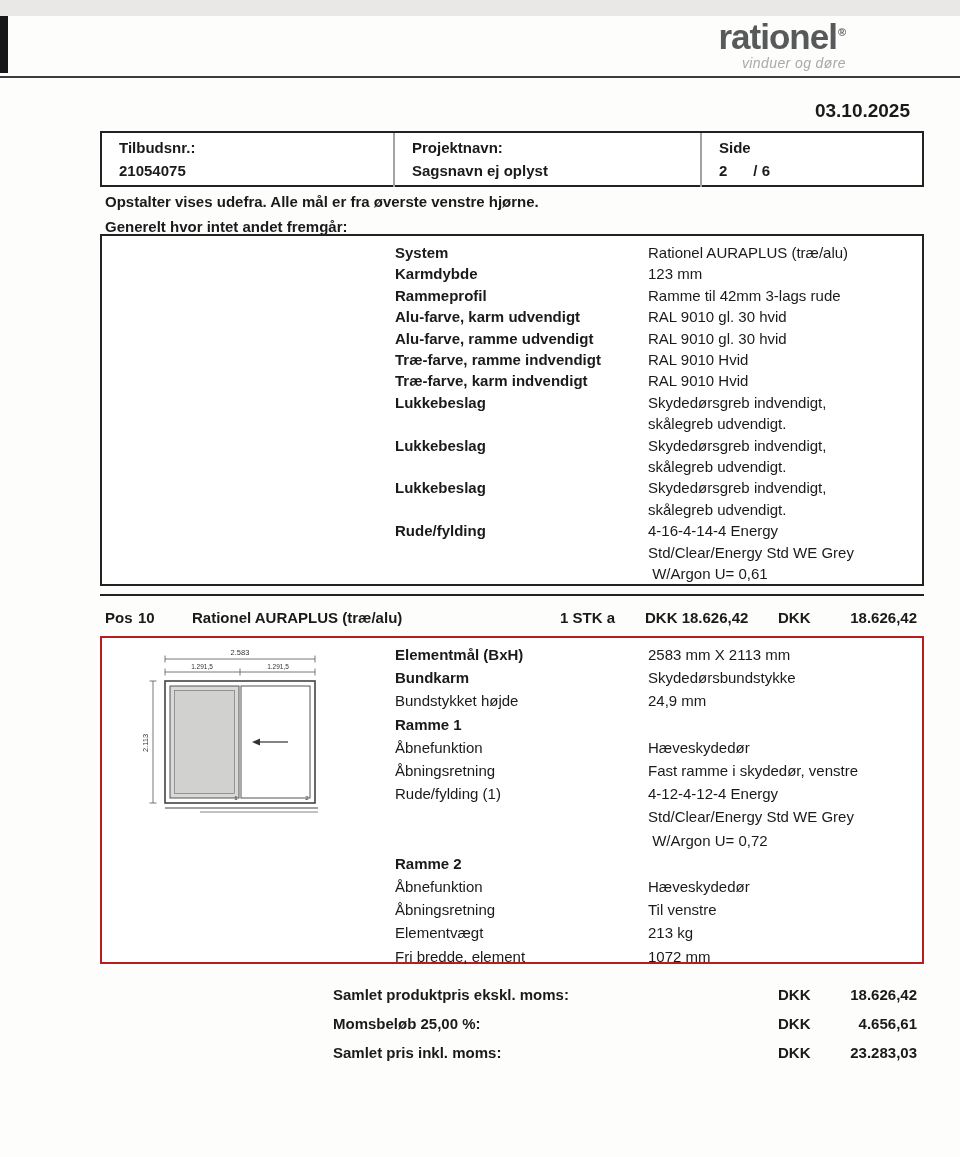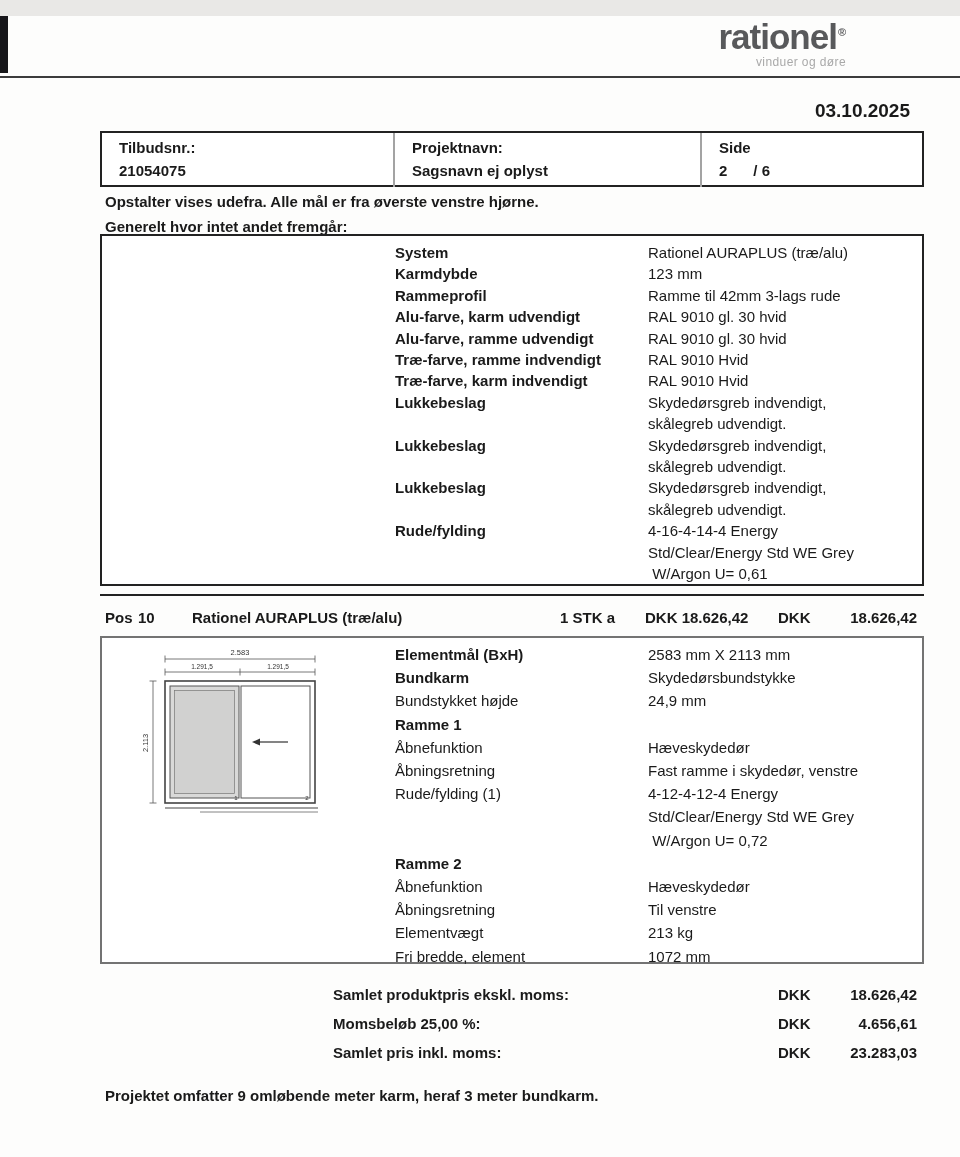--- a/index.html
+++ b/index.html
@@ -11,21 +11,21 @@
     color:#1a1a1a;font-size:15px;
   }
   
   .edge-notch{position:absolute;left:0;top:0;width:8px;height:57px;background:#17171a;}
   .bottom-bar{position:absolute;left:0;bottom:0;width:960px;height:9px;background:#232326;}
 
   
   .logo{position:absolute;top:3px;right:114px;text-align:right;line-height:1;}
   .logo-text{font-size:35px;font-weight:700;color:#58595b;letter-spacing:-1px;}
   .logo-text .reg{font-size:11px;vertical-align:super;letter-spacing:0;margin-left:1px;color:#58595b;}
-  .tagline{font-size:12px;color:#a9a9a9;margin-top:2px;letter-spacing:.4px;}
+  .tagline{font-size:14px;color:#a9a9a9;margin-top:2px;letter-spacing:.4px;font-style:italic;}
   .header-rule{position:absolute;top:60px;left:0;width:960px;height:2px;background:#3c3c3c;}
   .doc-date{position:absolute;top:84px;right:50px;font-weight:700;font-size:19px;}
 
   
   .info-table{
     position:absolute;left:100px;top:115px;width:824px;height:56px;
     border:2px solid #222;display:grid;grid-template-columns:291px 307px 1fr;
     box-sizing:border-box;background:#fff;
   }
   .info-col{padding:4px 17px;box-sizing:border-box;}
@@ -59,21 +59,21 @@
   .pos-number{left:38px;}
   .pos-product{left:92px;}
   .pos-qty{left:460px;}
   .pos-unitprice{left:545px;}
   .pos-currency{left:678px;}
   .pos-total{right:7px;text-align:right;}
 
   
   .pos-box{
     position:absolute;left:100px;top:620px;width:824px;height:328px;
-    border:2px solid #737373;box-sizing:border-box;background:#fff;padding-top:5px;
+    border:2px solid #b91c1c;box-sizing:border-box;background:#fff;padding-top:5px;
   }
   .pos-box .kv{line-height:23.2px;}
   .pos-box .kv .k{font-weight:400;}
   .pos-box .kv.row-bold .k{font-weight:700;}
   .drawing{position:absolute;left:38px;top:10px;}
   .drawing text{font-family:"Liberation Sans","DejaVu Sans",sans-serif;fill:#333;}
 
   
   .totals{position:absolute;left:100px;top:966px;width:824px;}
   .total-row{position:relative;height:29px;}
@@ -302,17 +302,16 @@
       <span class="total-currency">DKK</span>
       <span class="total-amount">4.656,61</span>
     </div>
     <div class="total-row">
       <span class="total-label">Samlet pris inkl. moms:</span>
       <span class="total-currency">DKK</span>
       <span class="total-amount">23.283,03</span>
     </div>
   </div>
 
-  <div class="footer-note">Projektet omfatter 9 omløbende meter karm, heraf 3 meter bundkarm.</div>
 
   <div class="bottom-bar"></div>
 
 </div>
 
 </body></html>

